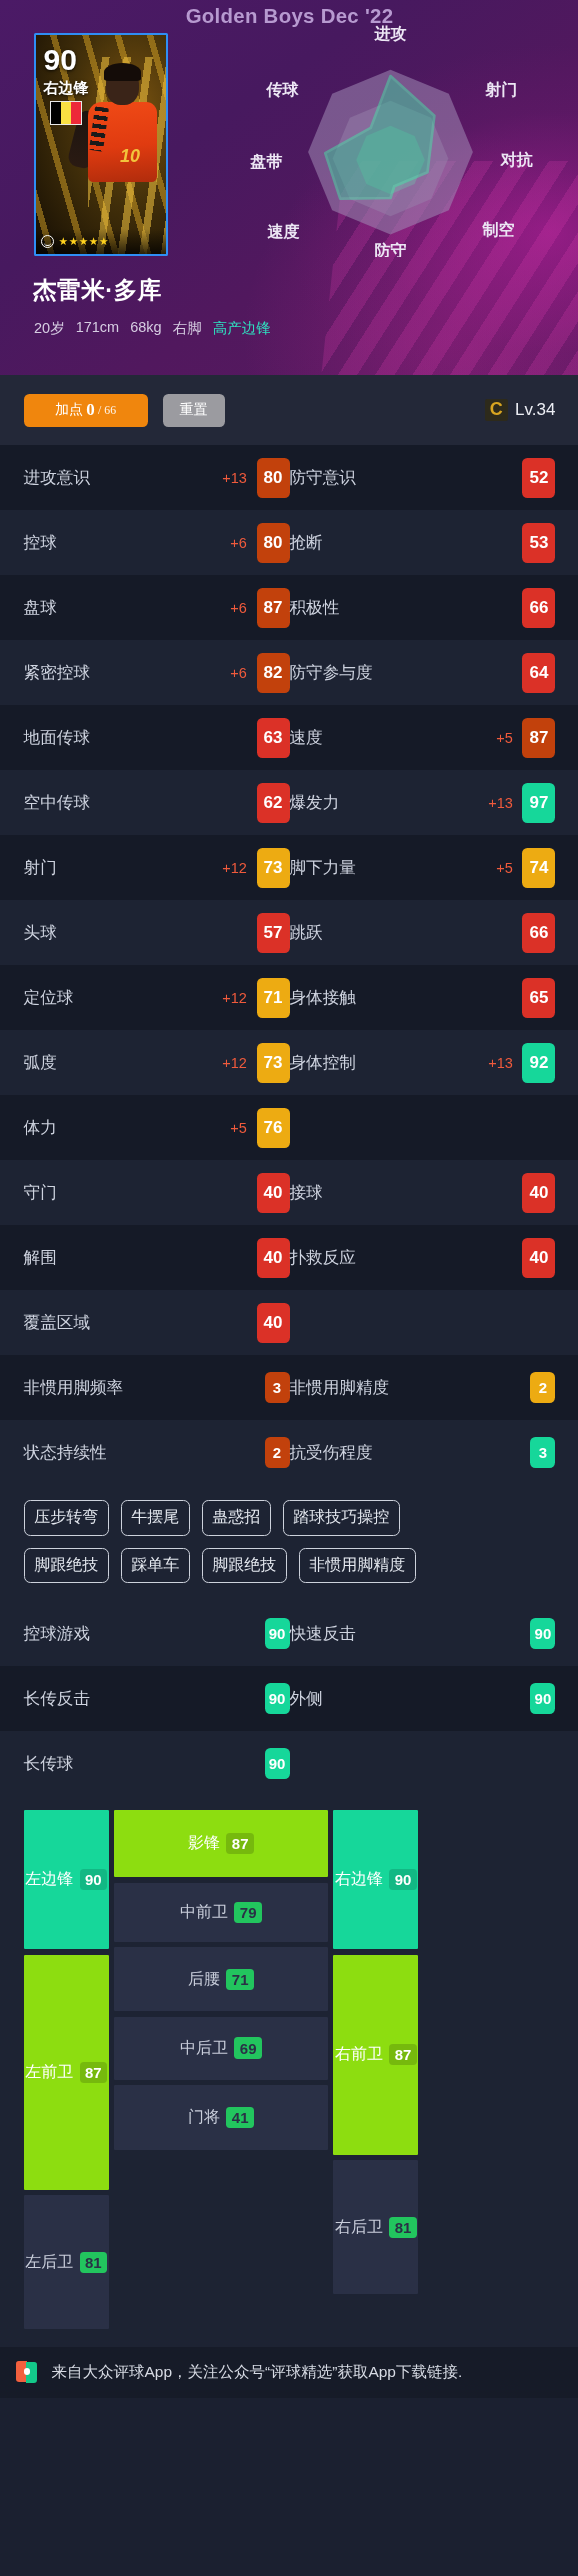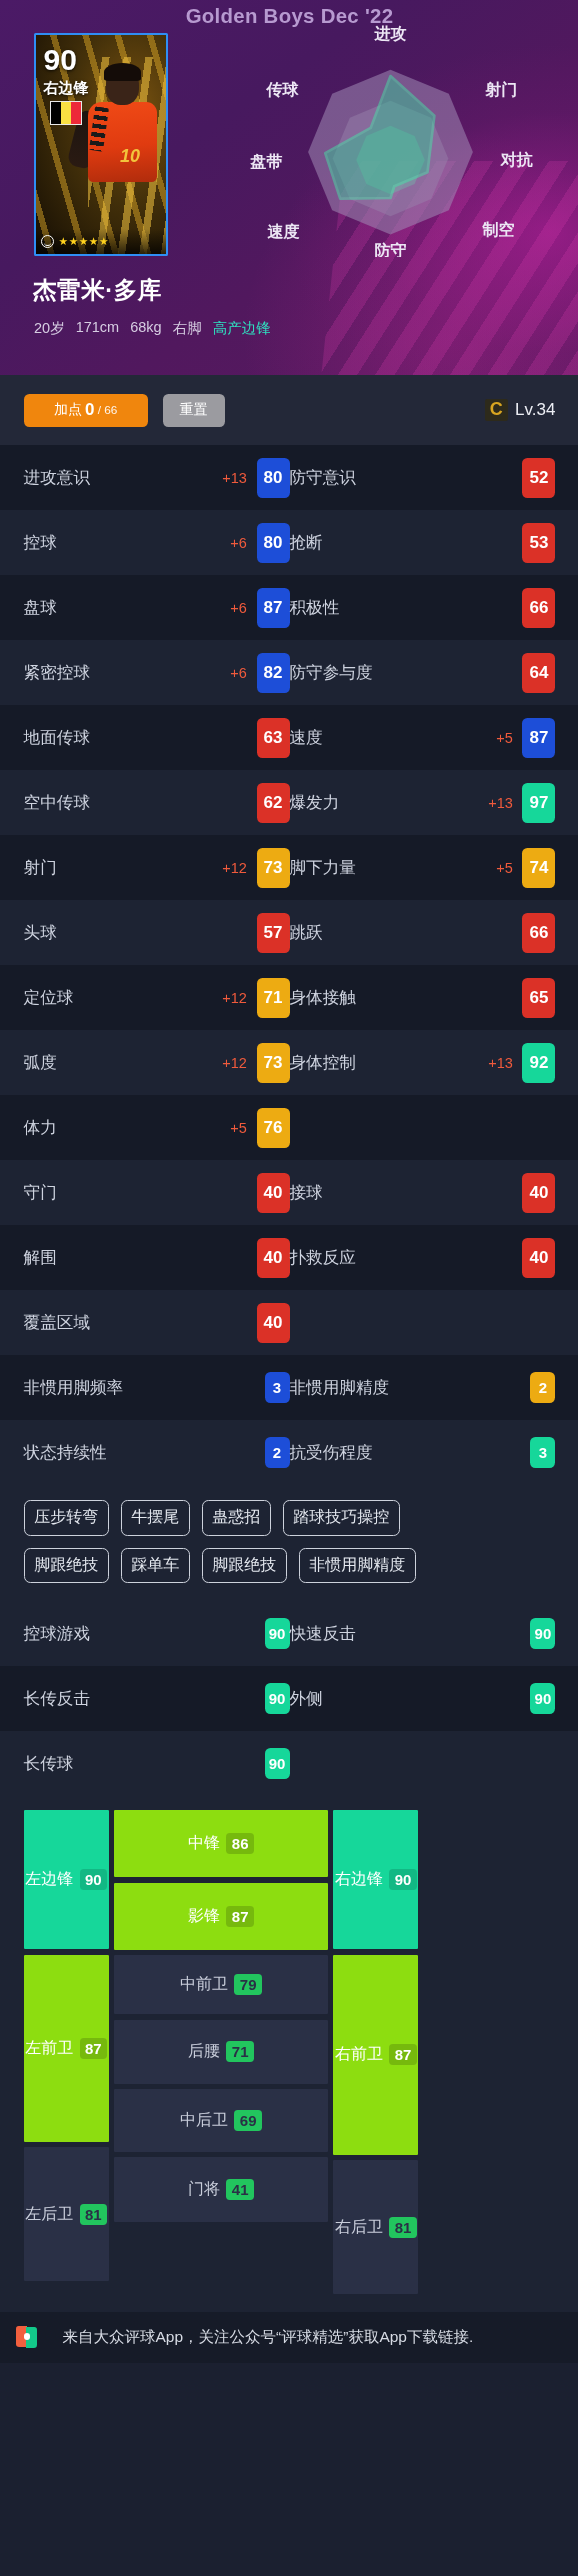--- a/index.html
+++ b/index.html
@@ -128,21 +128,21 @@
   .player-meta .style { color:#2fe0c0; }
 
   
   .actionbar {
     position:relative; width:579px; height:70px;
     background:#232838; display:flex; align-items:center; padding:0 23.6px;
   }
   .btn-add {
     background:#f0860d; color:#fff; border:none; border-radius:5.4px;
     height:33px; min-width:124px; padding:0 13px;
-    font-size:14px; font-family:Liberation Sans, sans-serif; cursor:pointer;
+    font-size:14px; font-family:Liberation Serif, serif; cursor:pointer;
     display:flex; align-items:center; justify-content:center; gap:3.2px;
   }
   .btn-add .big { font-size:17px; font-weight:bold; }
   .btn-add .small { font-size:11.8px; opacity:.92; }
   .btn-reset {
     margin-left:15px; background:#9b9ba0; color:#fff; border:none; border-radius:5.4px;
     height:33px; min-width:62px; font-size:14px; font-family:inherit; cursor:pointer;
   }
   .lvl-wrap { margin-left:auto; display:flex; align-items:center; gap:7.5px; }
   .rank-badge { color:#d8a521; font-size:18px; font-weight:bold;
@@ -160,21 +160,21 @@
   .slabel { color:#cfd4e0; font-size:16.6px; flex:1; white-space:nowrap; }
   .sdelta { color:#ef5a3c; font-size:14.5px; margin-right:9.6px; min-width:30px; text-align:right;}
   .sval {
     width:33px; height:40px; border-radius:5.4px;
     display:flex; align-items:center; justify-content:center;
     color:#fff; font-size:17px; font-weight:bold;
   }
   .sval.small { width:25px; height:31px; font-size:15px; }
   .v-red   { background:#db3127; }
   .v-orange{ background:#edab12; }
-  .v-lime  { background:#1d4ed8; }
+  .v-lime  { background:#c2410c; }
   .v-teal  { background:#16d79a; }
 
   
   .chips-sec { width:579px; background:#1d2333; padding:15px 23.6px 18px; }
   .chips-row { display:flex; gap:11.8px; margin-bottom:11.8px; }
   .chips-row:last-child { margin-bottom:0; }
   .chip {
     border:1.1px solid #cdd2dc; border-radius:6.4px;
     color:#e4e8ef; font-size:16px;
     padding:6.4px 9.6px; white-space:nowrap;
@@ -200,21 +200,21 @@
   .p-teal { background:#16d79a; }
   .p-teal .pnum { background:rgba(0,0,0,.14); }
   .p-lime { background:#8ddd10; }
   .p-lime .pnum { background:rgba(0,0,0,.16); }
   .p-dark { background:#2a3046; color:#c9cedb; }
   .p-dark .pnum { background:#22c55e; color:#2a3046; }
 
   
   .footer {
     width:579px; height:51px; background:#161b28;
-    display:flex; align-items:center; padding:0 16px; gap:24px;
+    display:flex; align-items:center; padding:0 16px; gap:13px;
   }
   .foot-logo { width:22.5px; height:23.6px; position:relative; flex:none; }
   .foot-logo .lf { position:absolute; left:0; top:0; width:10.7px; height:21.4px;
     background:#f2603e; border-radius:2.7px 0 0 3.2px; }
   .foot-logo .rt { position:absolute; left:9.6px; top:1.1px; width:11.8px; height:21.4px;
     background:#13c98a; border-radius:0 2.7px 3.2px 0; }
   .foot-logo .dot{ position:absolute; left:7.5px; top:7.5px; width:6.4px;height:6.4px;
     background:#fff; border-radius:50%;}
   .foot-text { color:#d7dbe4; font-size:15.5px; white-space:nowrap; }
 </style>
@@ -538,34 +538,30 @@
     </div>
   </div>
 
 <div class="posgrid-sec">
   <div class="posgrid">
     <div class="pg-col side" id="pg-left">
         <div class="pcell p-teal" style="height:139px">
           <span>左边锋</span>
           <span class="pnum">90</span>
         </div>
-        <div class="pcell p-lime" style="height:187px">
+        <div class="pcell p-lime" style="height:235px">
           <span>左前卫</span>
           <span class="pnum">87</span>
         </div>
         <div class="pcell p-dark" style="height:134px">
           <span>左后卫</span>
           <span class="pnum">81</span>
         </div>
       </div>
     <div class="pg-col mid" id="pg-mid">
-        <div class="pcell p-lime" style="height:67px">
-          <span>中锋</span>
-          <span class="pnum">86</span>
-        </div>
         <div class="pcell p-lime" style="height:67px">
           <span>影锋</span>
           <span class="pnum">87</span>
         </div>
         <div class="pcell p-dark" style="height:59px">
           <span>中前卫</span>
           <span class="pnum">79</span>
         </div>
         <div class="pcell p-dark" style="height:64px">
           <span>后腰</span>

